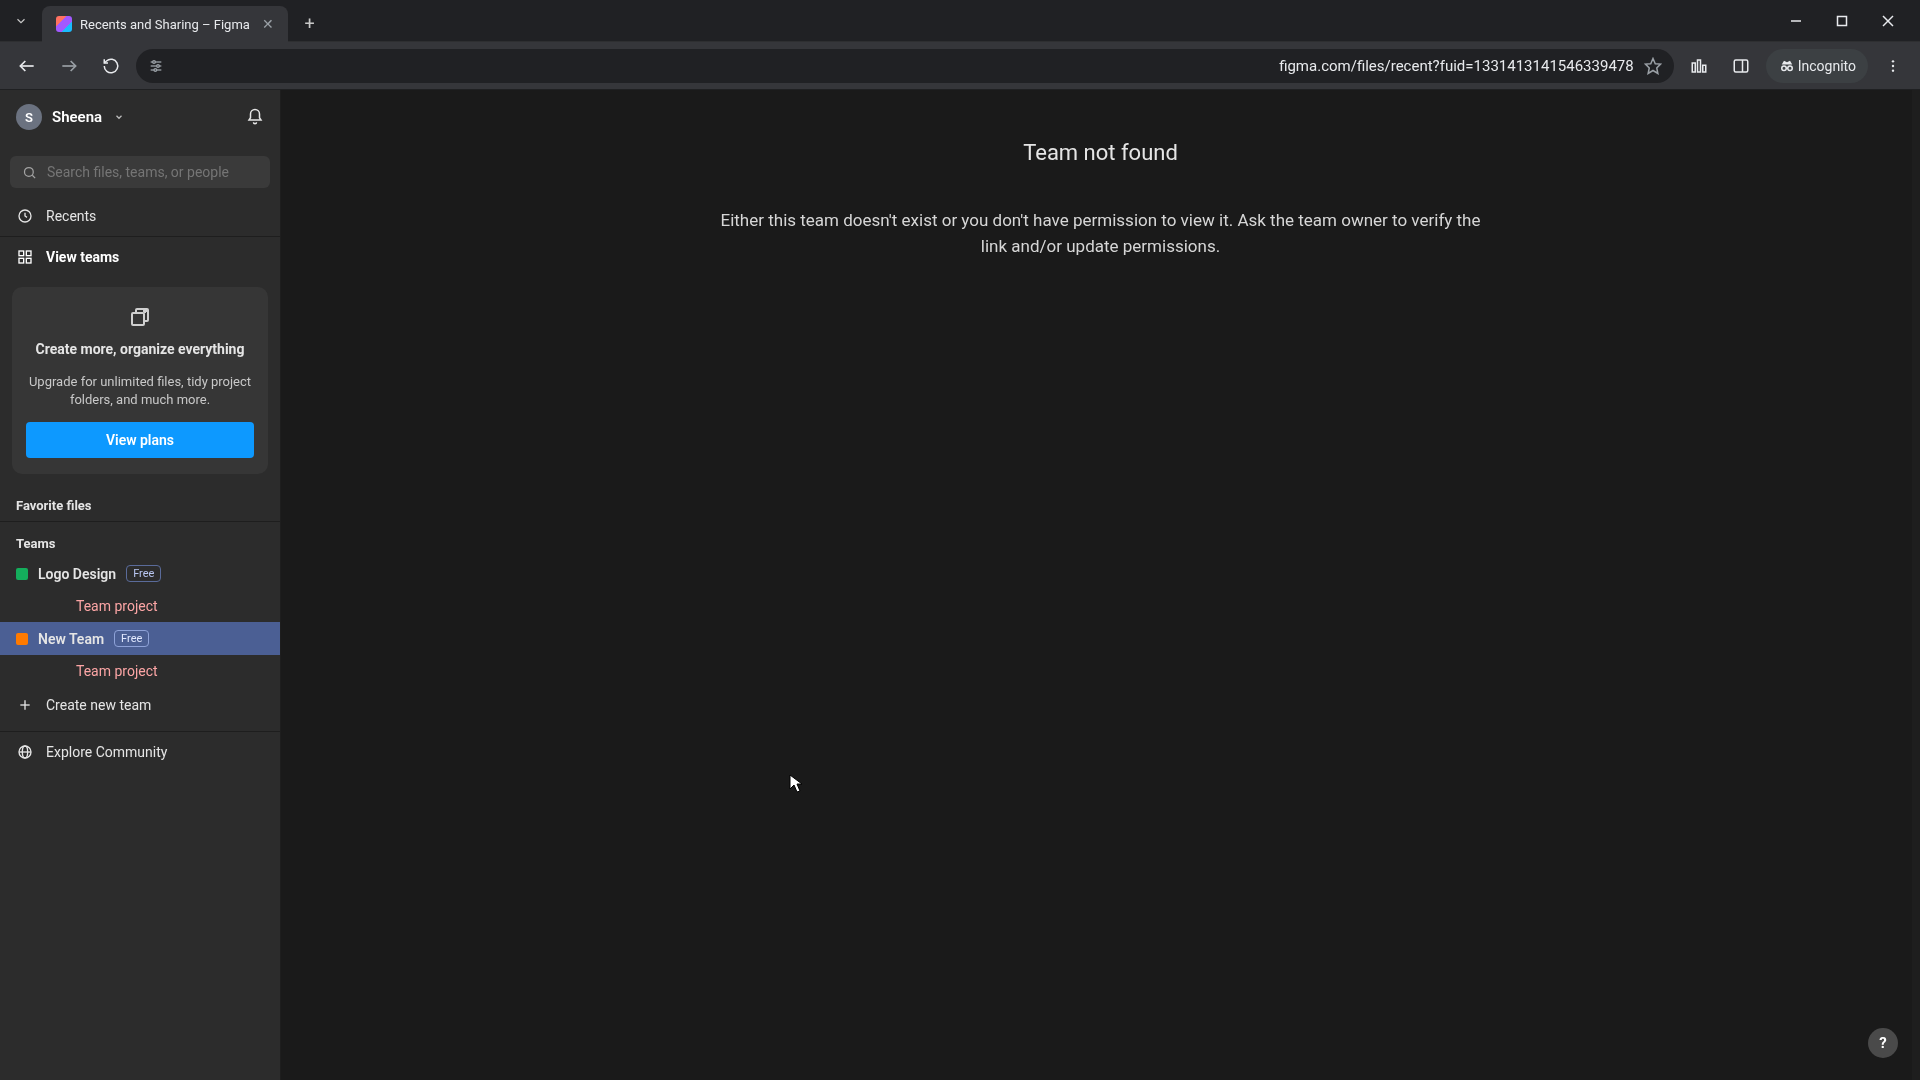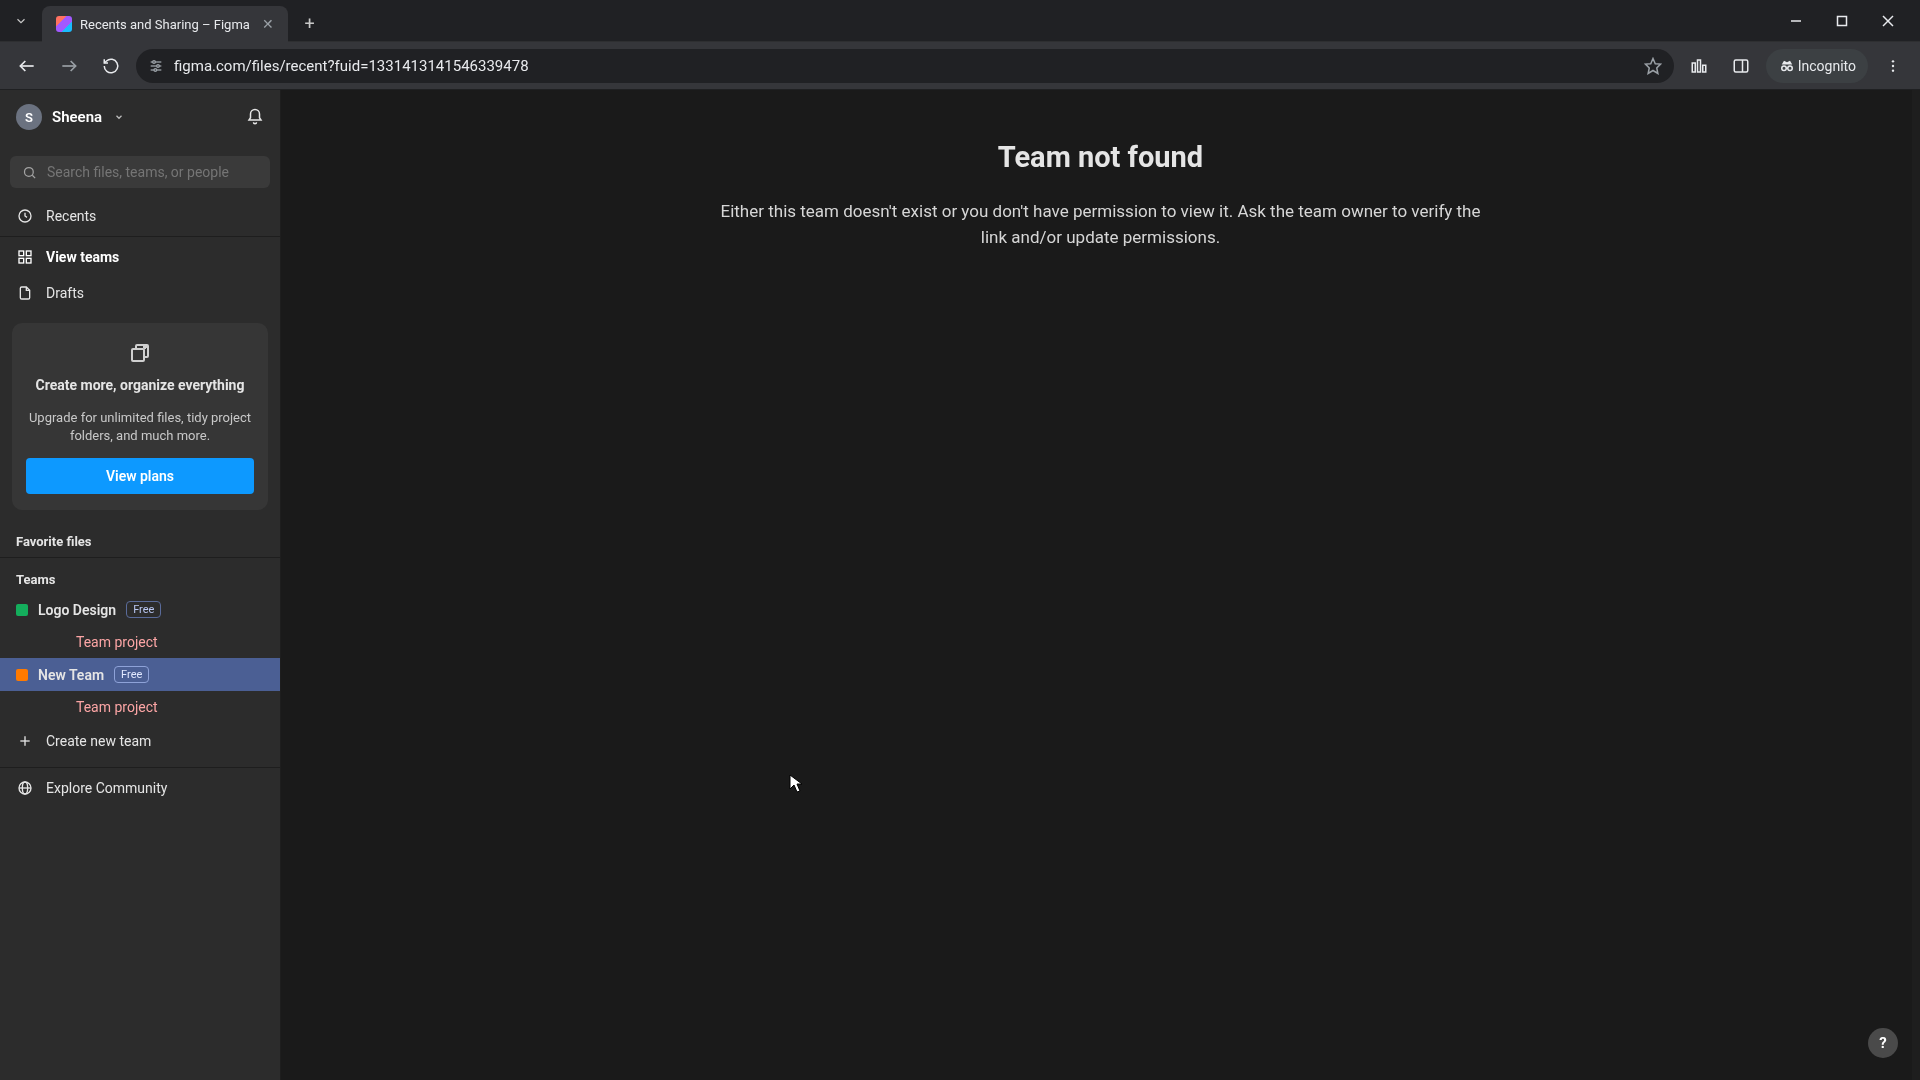--- a/index.html
+++ b/index.html
@@ -14,21 +14,21 @@
 .tab-title { font-size: 13px; color: #e8eaed; white-space: nowrap; overflow: hidden; text-overflow: ellipsis; }
 .tab-close { color: #9aa0a6; font-size: 14px; margin-left: 4px; }
 .new-tab-btn { width: 32px; display: flex; align-items: center; justify-content: center; color: #c8c8c8; font-size: 18px; margin-left: 6px; margin-top: 6px; }
 .spacer { flex: 1; }
 .win-controls { display: flex; align-items: center; gap: 18px; padding: 0 18px; color: #e8eaed; font-size: 14px; }
 .win-btn { width: 28px; height: 28px; display: flex; align-items: center; justify-content: center; }
 
 .toolbar { height: 48px; display: flex; align-items: center; gap: 8px; padding: 0 10px; background: #35363a; border-bottom: 1px solid #1f2022; }
 .tb-btn { width: 34px; height: 34px; display: flex; align-items: center; justify-content: center; border-radius: 50%; color: #9aa0a6; }
 .tb-btn.enabled { color: #e8eaed; }
-.omnibox { flex: 1; height: 34px; background: #202124; border-radius: 17px; display: flex; align-items: center; padding: 0 12px; gap: 10px; font-size: 15px; color: #e8eaed; }
+.omnibox { flex: 1; height: 34px; background: #202124; border-radius: 17px; display: flex; align-items: center; padding: 0 12px; gap: 10px; font-size: 15px; color: #e8eaed; text-align: right; }
 .omnibox .site-icons { display:flex; align-items:center; gap:6px; color:#9aa0a6; }
 .omnibox .url-text { flex:1; }
 .chip { display: flex; align-items: center; gap: 2px; padding: 0 12px; height: 34px; border-radius: 17px; background: #3c4043; color: #e8eaed; font-size: 14px; }
 .chip .incog-icon svg { display:block; }
 .kebab { width: 34px; height: 34px; display: flex; align-items: center; justify-content: center; color:#e8eaed; }
 
 
 .app { display: flex; height: calc(1080px - 90px); }
 .sidebar { width: 281px; background: #2c2c2c; border-right: 1px solid #1e1e1e; display: flex; flex-direction: column; overflow-y: auto; }
 .sb-header { display: flex; align-items: center; justify-content: space-between; padding: 14px 16px 10px 16px; }
@@ -60,21 +60,21 @@
 .team-color.green { background: #14ae5c; }
 .team-color.orange { background: #ff7a00; }
 .badge { font-size: 11px; border: 1px solid #5a6b9a; color: #b9c7f2; padding: 1px 6px; border-radius: 4px; }
 .team-item.selected { background: #4b5f94; }
 .team-item.selected .badge { border-color:#8ea2d8; color:#e2e9ff; }
 .team-name { font-weight: 600; }
 .project-item { padding: 8px 16px 8px 76px; font-size: 14px; color: #fca5a5; }
 
 .content { flex:1; display:flex; justify-content:center; padding-top: 50px; color:#e5e5e5; position:relative; }
 .error-box { text-align:center; max-width: 760px; }
-.error-title { font-size: 29px; font-weight: 700; margin-bottom: 24px; }
+.error-title { font-size: 22px; font-weight: 400; margin-bottom: 42px; }
 .error-msg { font-size: 17px; line-height: 1.55; color:#d6d6d6; }
 
 .help-fab { position: absolute; right: 22px; bottom: 22px; width: 30px; height: 30px; border-radius: 50%; background: #4a4a4a; color:#fff; display:flex; align-items:center; justify-content:center; font-size: 15px; font-weight:700; }
 
 
 .cursor { position: fixed; font-size: 18px; color:#fff; pointer-events:none; transform: translate(-2px,-2px); }
 
 
 .scroll-edge { position:absolute; top:0; right:0; bottom:0; width: 8px; background: rgba(255,255,255,0.02); }
 
@@ -236,29 +236,20 @@
       <span class="ico">
         <svg width="16" height="16" viewBox="0 0 24 24" fill="none" stroke="currentColor" stroke-width="2">
             <rect x="3" y="3" width="7" height="7"></rect>
             <rect x="14" y="3" width="7" height="7"></rect>
             <rect x="3" y="14" width="7" height="7"></rect>
             <rect x="14" y="14" width="7" height="7"></rect>
           </svg>
       </span>
       <span>View teams</span>
     </div>
-    <div class="nav-item">
-      <span class="ico">
-        <svg width="16" height="16" viewBox="0 0 24 24" fill="none" stroke="currentColor" stroke-width="2">
-            <path d="M14 3H7a2 2 0 0 0-2 2v14a2 2 0 0 0 2 2h10a2 2 0 0 0 2-2V8z"></path>
-            <polyline points="14 3 14 8 19 8"></polyline>
-          </svg>
-      </span>
-      <span>Drafts</span>
-    </div>
 
     <div class="promo">
       <div class="promo-icon">
         <svg width="24" height="24" viewBox="0 0 24 24" fill="none" stroke="currentColor" stroke-width="2">
             <rect x="4" y="8" width="12" height="12" rx="1"></rect>
             <path d="M8 8V5a1 1 0 0 1 1-1h10a1 1 0 0 1 1 1v10a1 1 0 0 1-1 1h-3"></path>
             <line x1="17" y1="4" x2="17" y2="8"></line>
             <line x1="15" y1="6" x2="19" y2="6"></line>
           </svg>
       </div>

